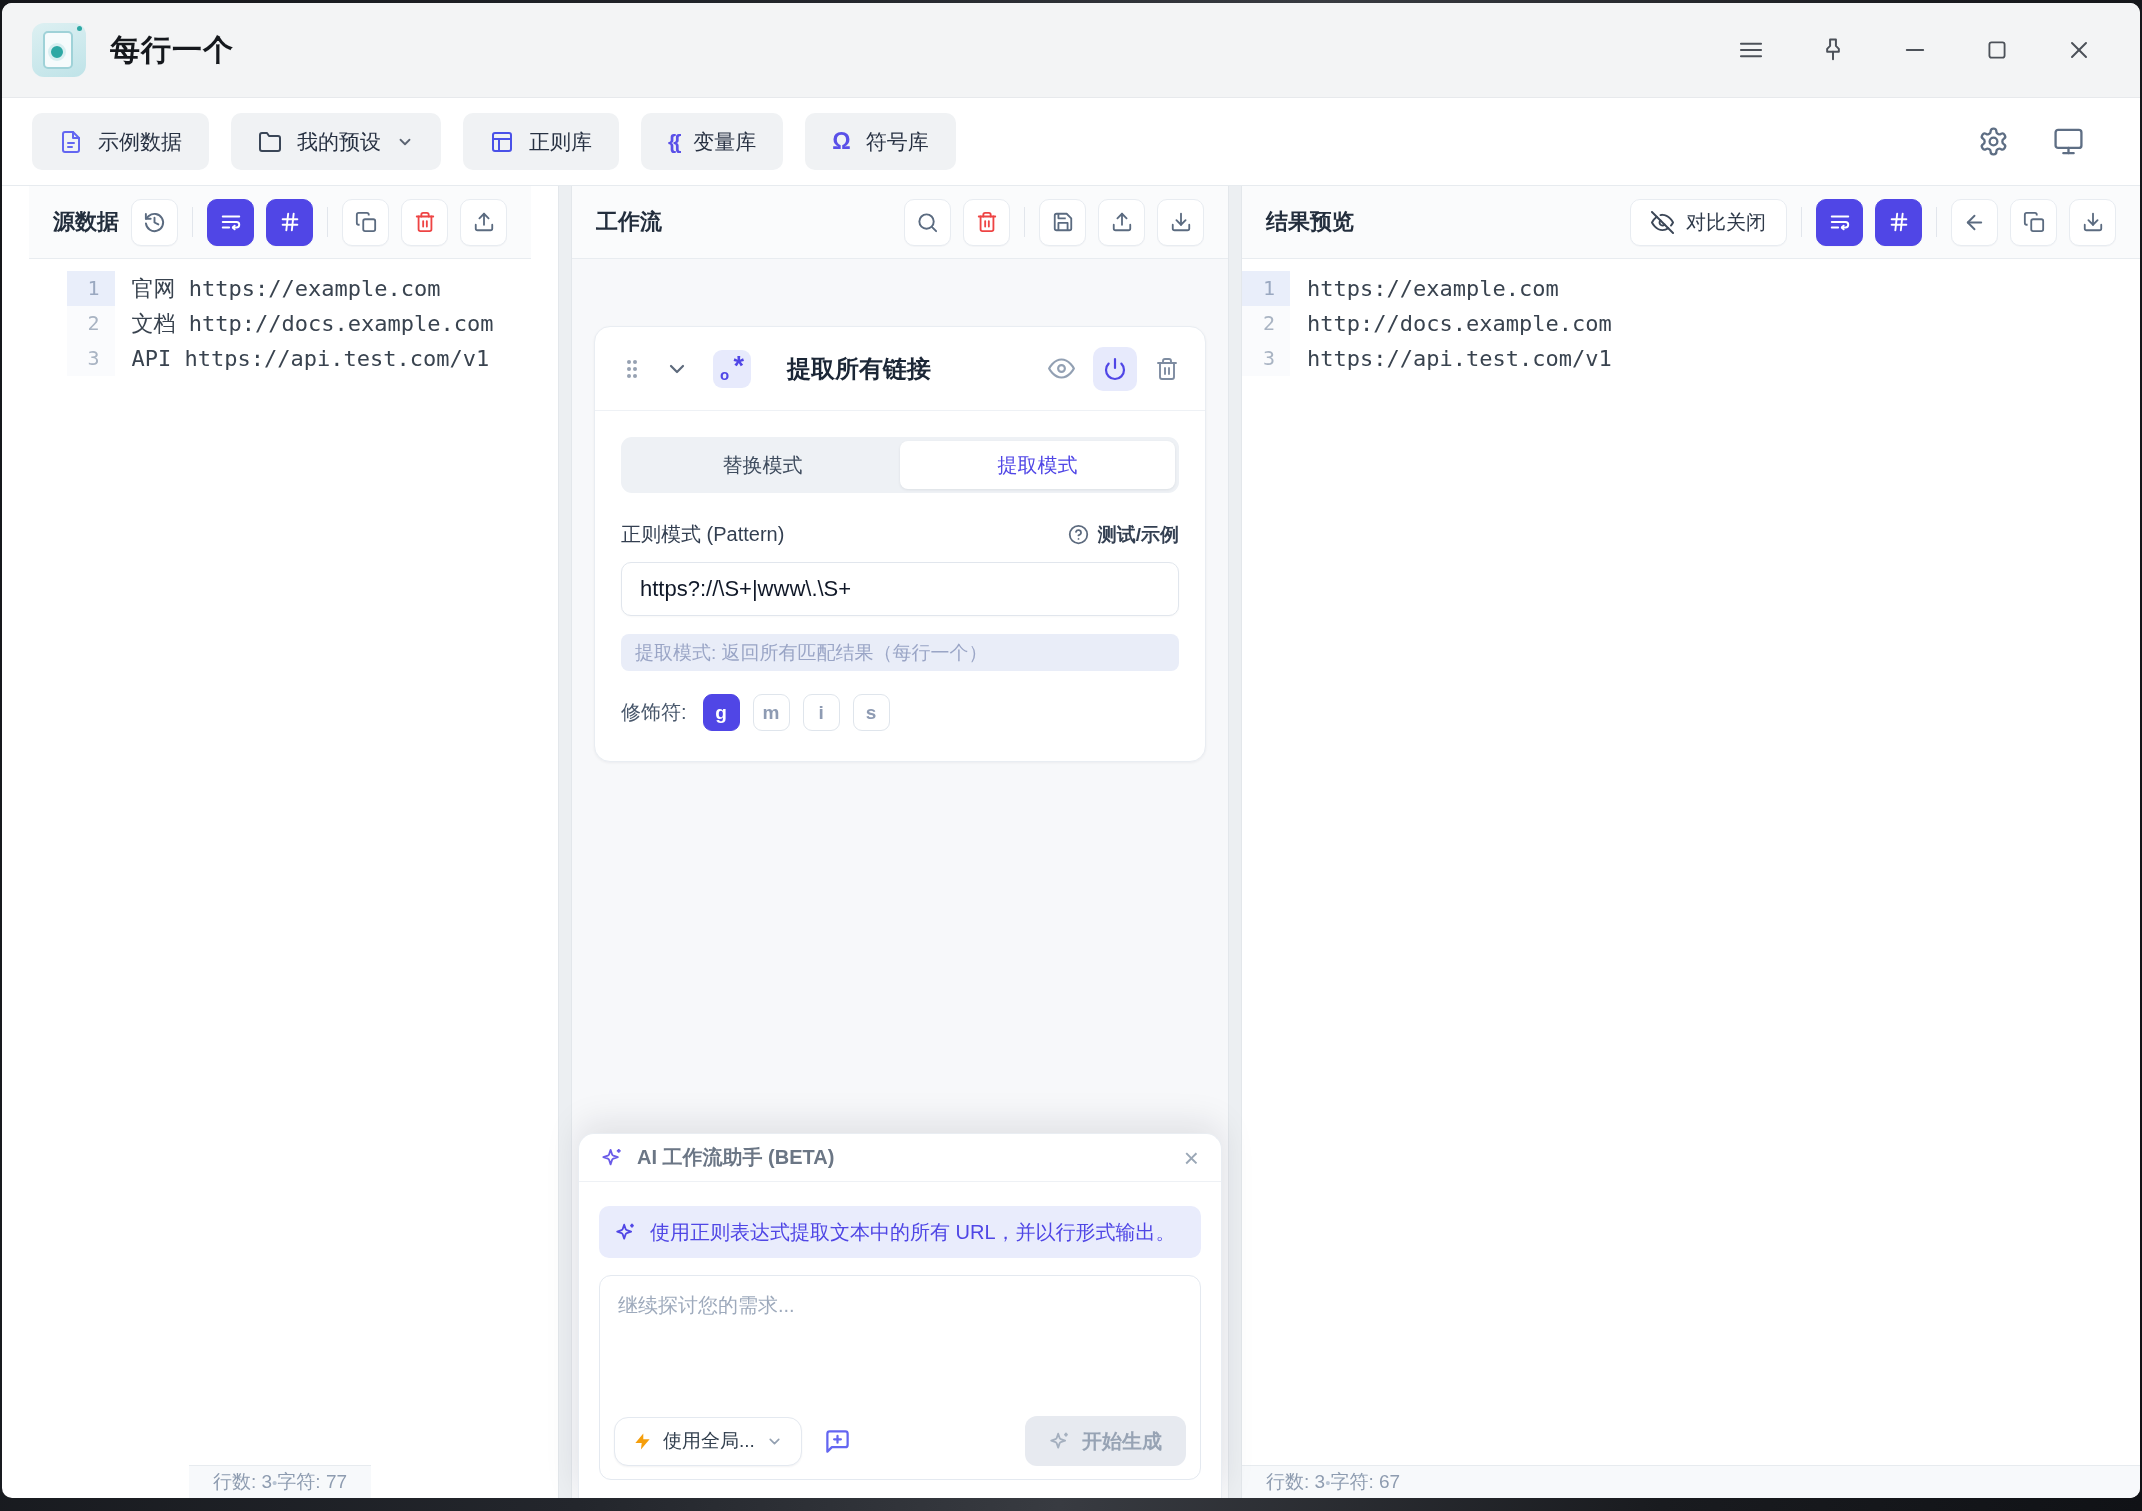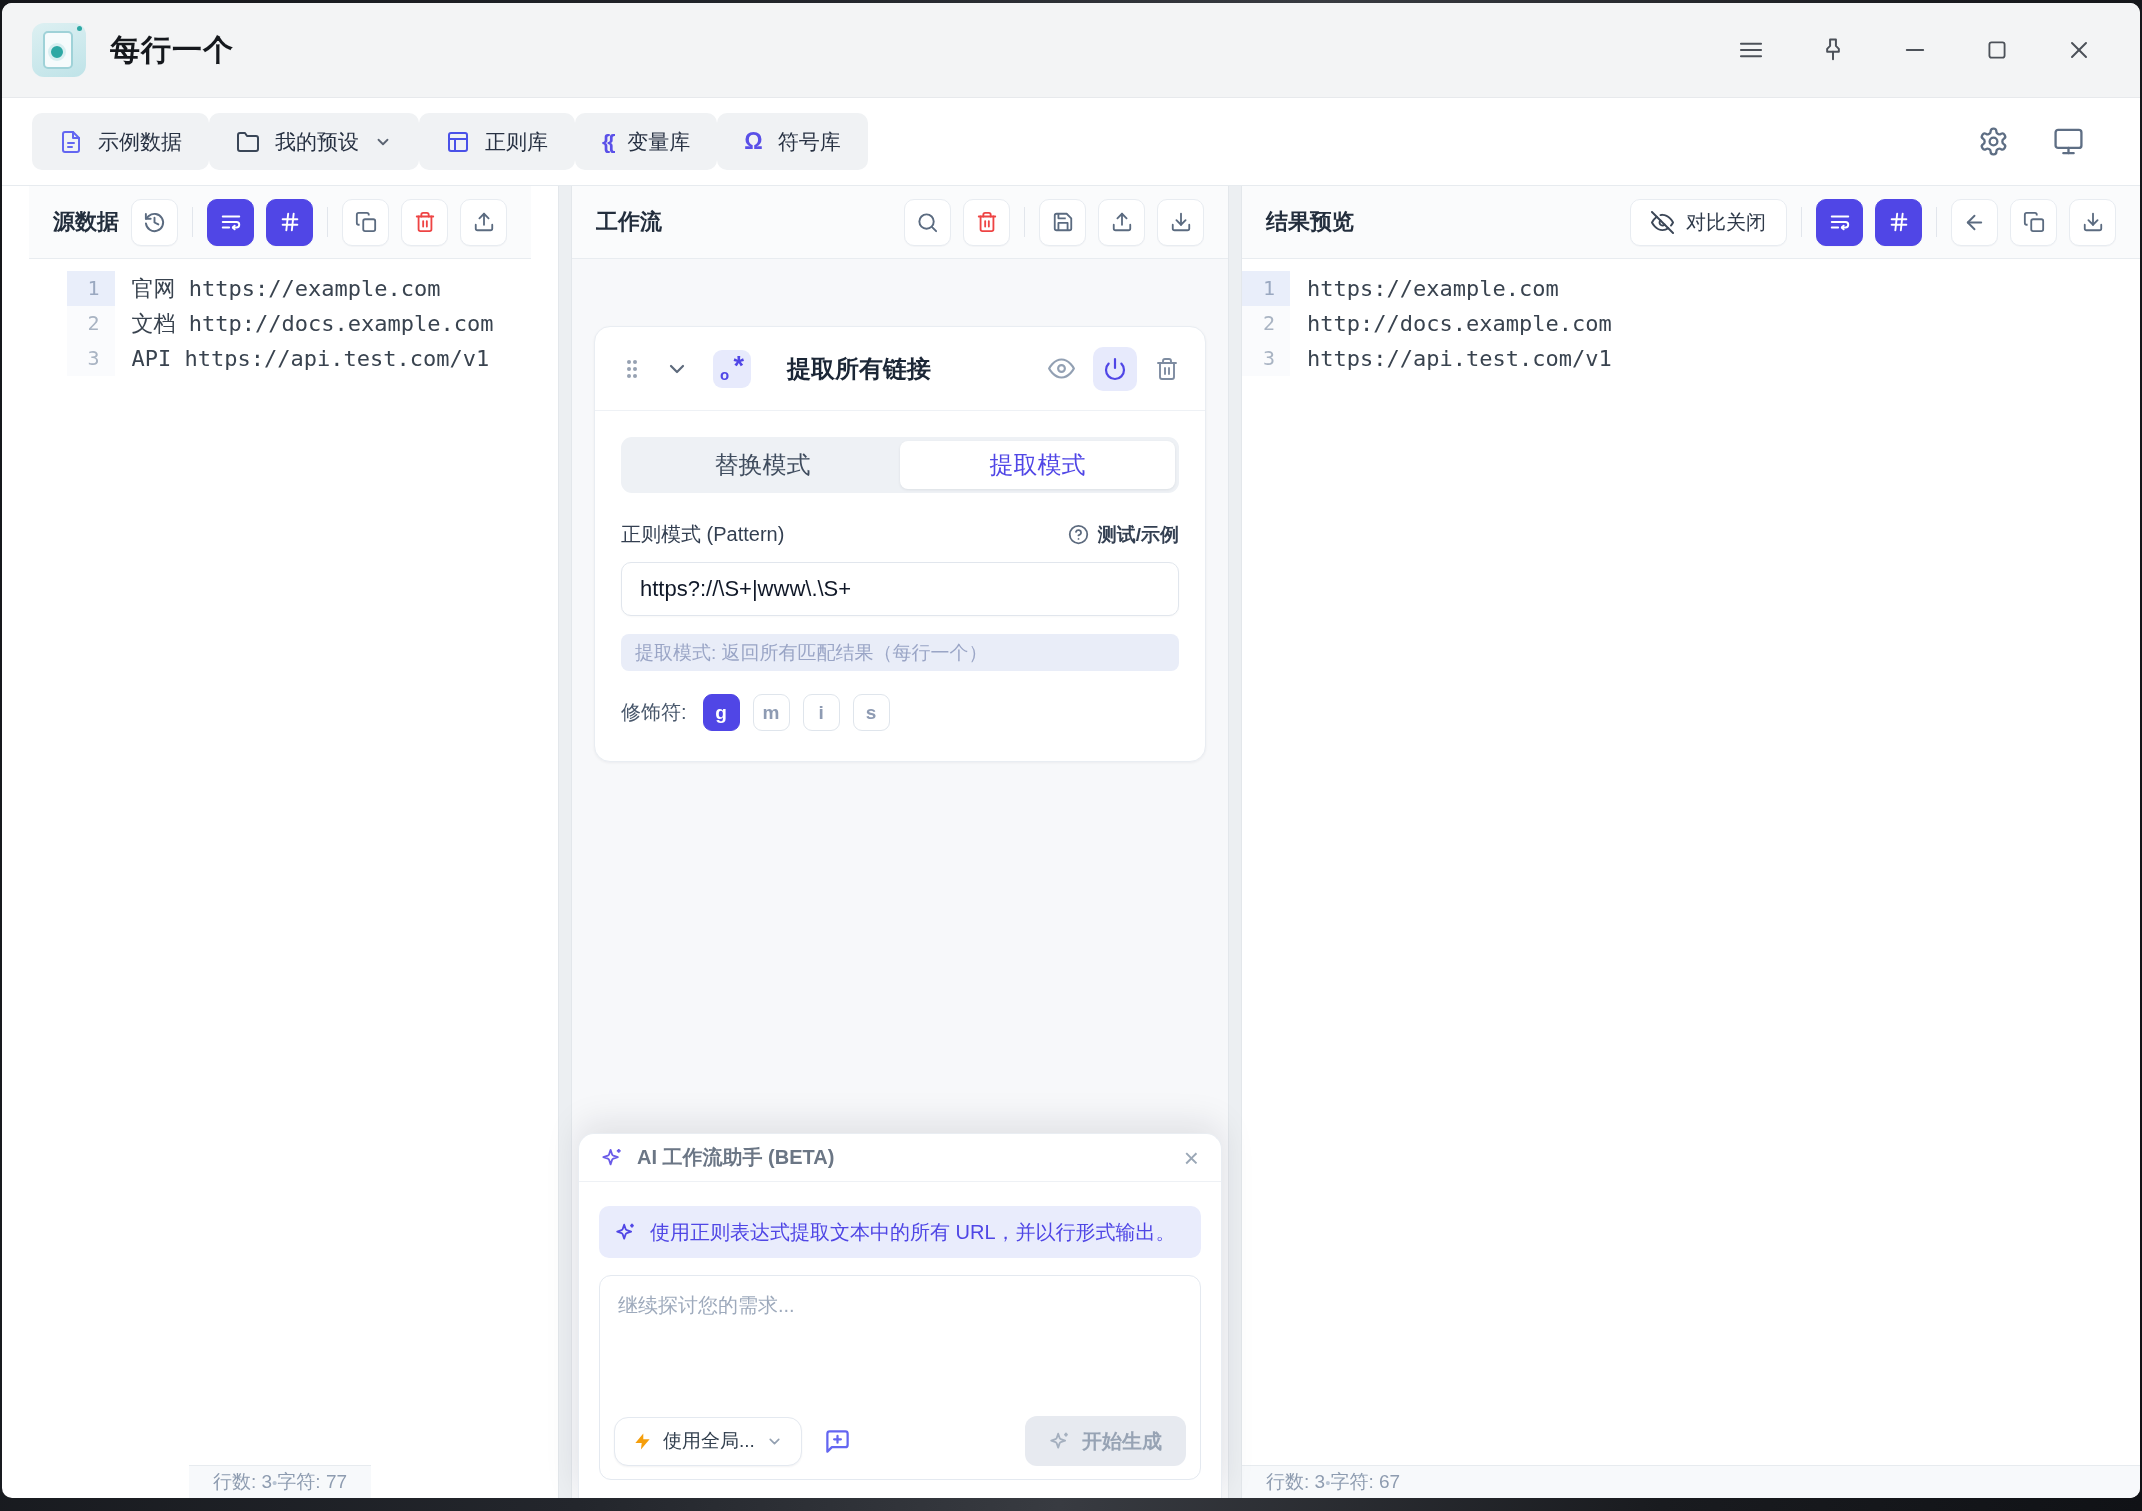--- a/index.html
+++ b/index.html
@@ -28,21 +28,21 @@
     border-radius:50%; background:#2ea8a4; border:3px solid #d8eff1; }
   .app-logo .knob { position:absolute; right:4px; top:3px; width:5px; height:5px; border-radius:50%; background:#2ea8a4; }
   .app-title { margin-left:24px; font-size:30px; font-weight:600; color:#15181d; letter-spacing:1px; }
   .win-controls { margin-left:auto; display:flex; align-items:center; gap:44px; padding-right:12px; }
   .win-btn { width:38px; height:38px; display:flex; align-items:center; justify-content:center;
     color:#4c5159; cursor:pointer; background:none; border:none; }
 
   
   .toolbar { height:88px; flex:none; background:#fff; border-bottom:1px solid #e7ebef;
     display:flex; align-items:center; padding:0 30px; }
-  .tb-btn { height:57px; padding:0 27px; margin-right:0; background:#f0f2f4; border:none;
+  .tb-btn { height:57px; padding:0 27px; margin-right:22px; background:#f0f2f4; border:none;
     border-radius:10px; display:flex; align-items:center; gap:15px; font-size:21px; color:#273142;
     font-family:inherit; cursor:pointer; }
   .tb-glyph { font-size:23px; font-weight:700; color:#5a50e8; line-height:1; }
   .tb-glyph.braces { letter-spacing:-3px; font-size:21px; }
   .toolbar-right { margin-left:auto; display:flex; align-items:center; gap:44px; padding-right:26px; }
   .tb-icon-btn { background:none; border:none; color:#5e6e84; cursor:pointer; }
 
   
   .main { flex:1; display:flex; min-height:0; position:relative; }
   .col { display:flex; flex-direction:column; min-height:0; }
@@ -91,21 +91,21 @@
   .rx-badge .o { position:absolute; left:7px; bottom:5px; font-size:15px; font-weight:700; }
   .rx-badge .star { position:absolute; right:7px; top:1px; font-size:27px; font-weight:700; }
   .wf-title { margin-left:36px; font-size:24px; font-weight:600; color:#1b2636; margin-right:auto; }
   .icon-ghost { background:none; border:none; color:#92a0b3; cursor:pointer; margin-left:18px; }
   .power-btn { margin-left:18px; width:44px; height:44px; border-radius:10px; background:#e7eafc;
     border:none; color:#5046e6; display:flex; align-items:center; justify-content:center; cursor:pointer; }
   .trash-ghost { color:#7e8ca1; }
 
   .wf-card-body { padding:26px 26px 30px; }
   .seg-tabs { height:56px; background:#eef1f5; border-radius:11px; padding:4px; display:flex; }
-  .seg { flex:1; display:flex; align-items:center; justify-content:center; font-size:24px;
+  .seg { flex:1; display:flex; align-items:center; justify-content:center; font-size:20px;
     color:#3f4c5e; border:none; background:none; border-radius:8px; font-family:inherit; cursor:pointer; }
   .seg.active { background:#fff; color:#5046e6; font-weight:500; box-shadow:0 1px 3px rgba(16,24,40,.08); }
 
   .label-row { margin-top:28px; display:flex; align-items:center; }
   .field-label { font-size:20px; color:#333f51; margin-right:auto; }
   .test-link { display:flex; align-items:center; gap:9px; font-size:19px; font-weight:700;
     color:#333f51; background:none; border:none; font-family:inherit; cursor:pointer; }
   .test-link .q { color:#5c6a7e; }
 
   .pattern-input { margin-top:14px; width:100%; height:54px; border:1px solid #e1e6ed;

